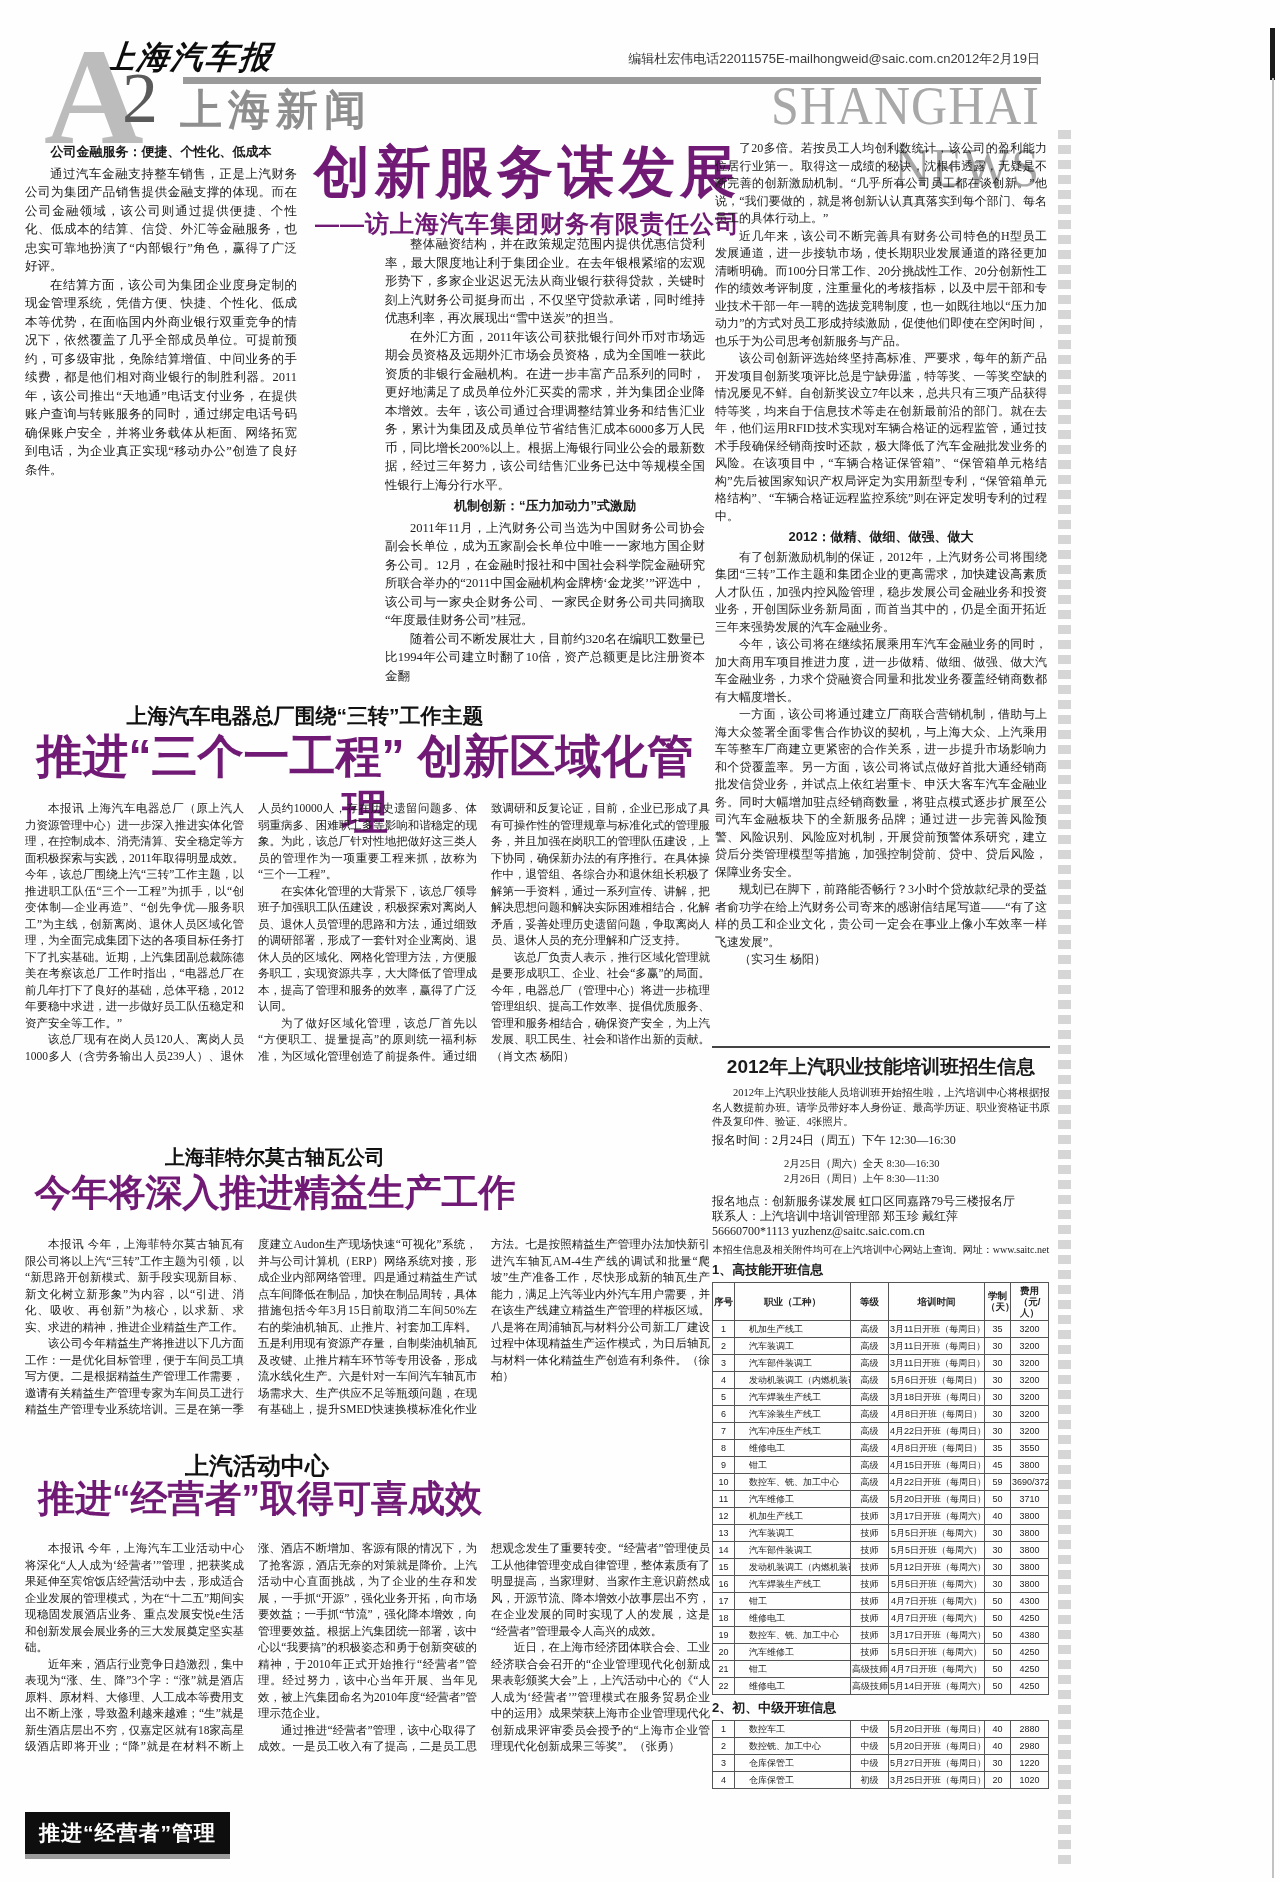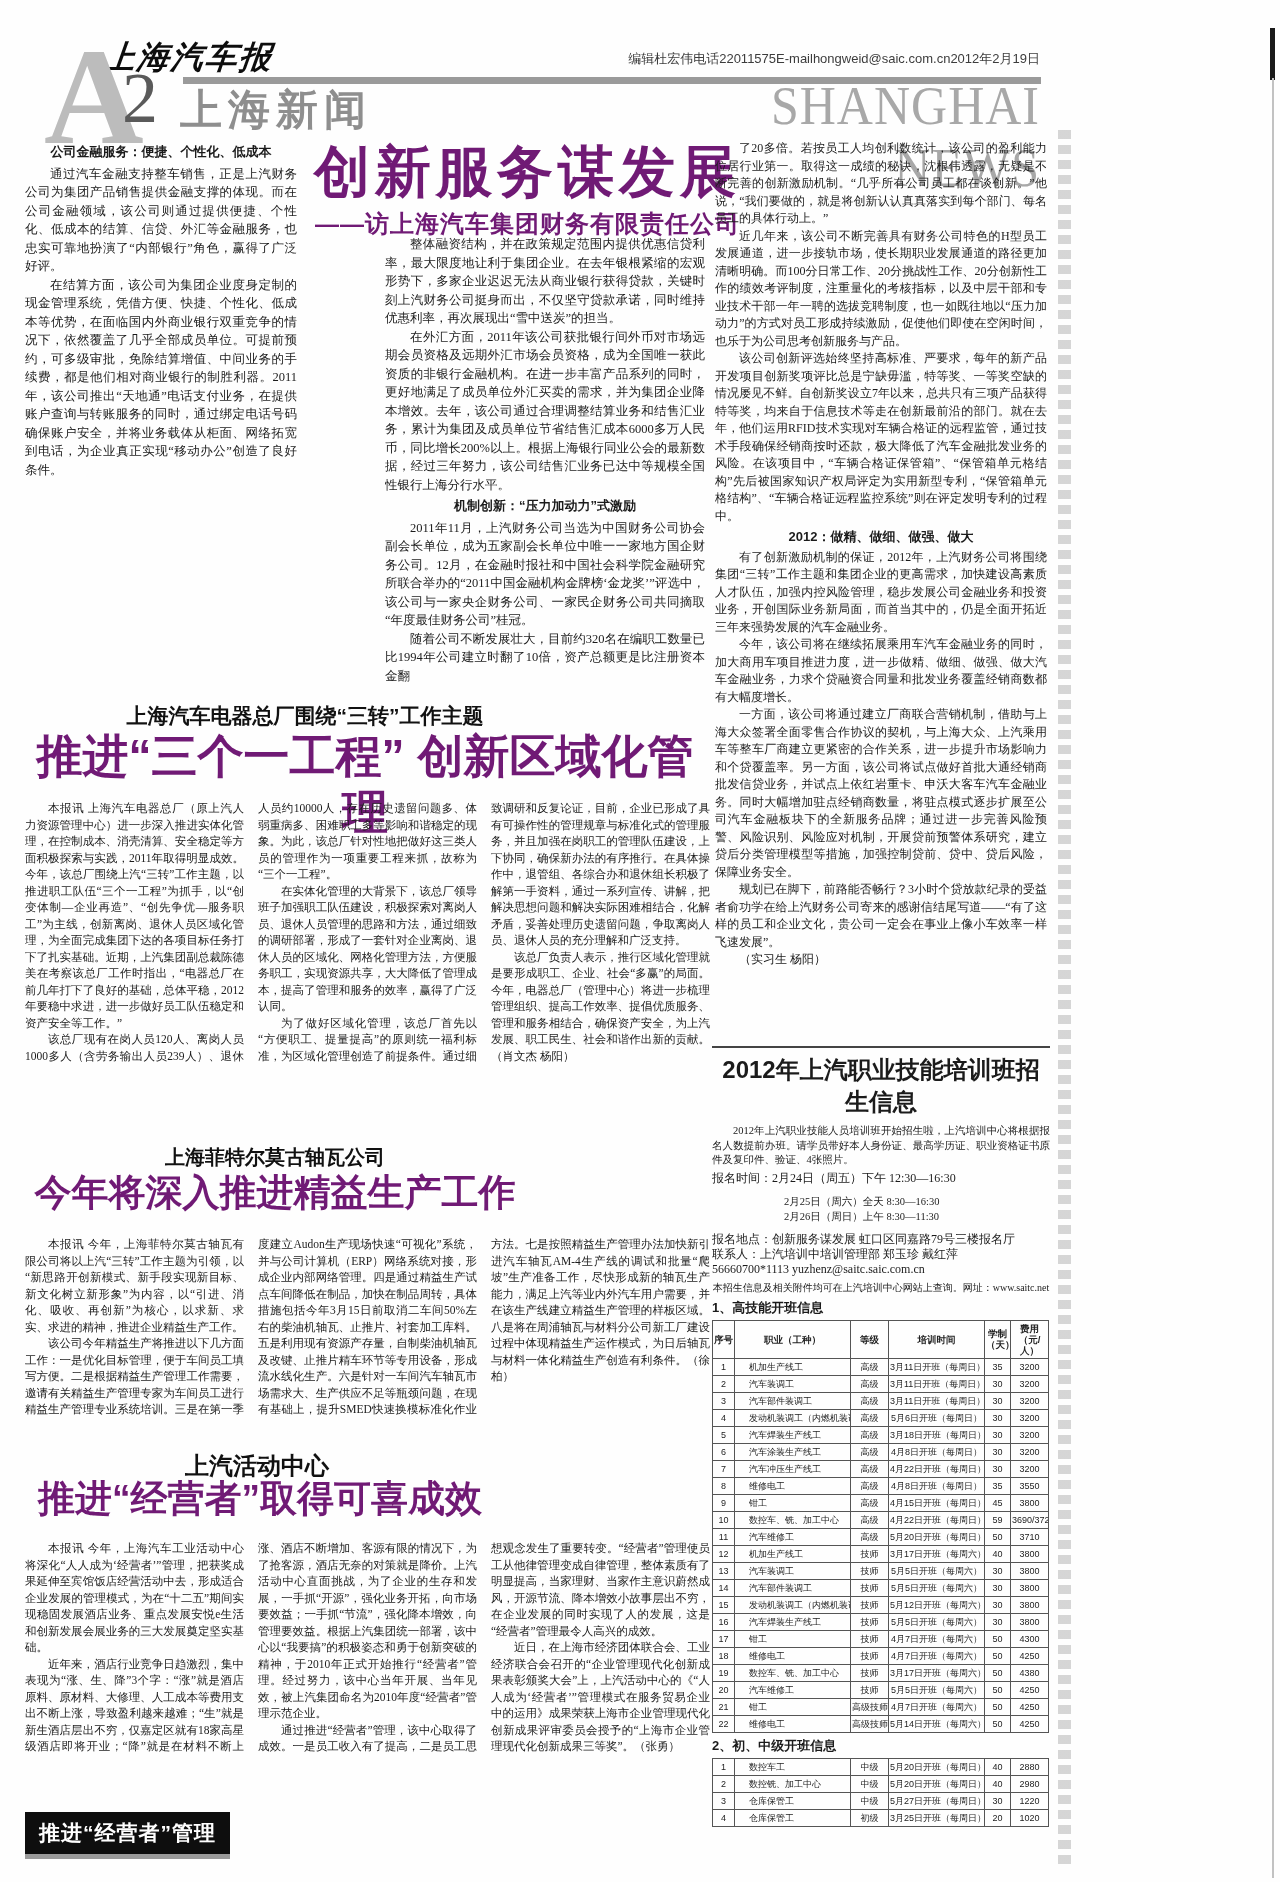--- a/index.html
+++ b/index.html
@@ -36,21 +36,21 @@
   .a2-title{left:20px;top:728px;width:690px;font-size:46px;line-height:56px;}
   .a3-kicker{left:25px;top:1144px;width:500px;font-size:20px;}
   .a3-title{left:15px;top:1168px;width:520px;font-size:37px;line-height:50px;}
   .a4-kicker{left:27px;top:1450px;width:460px;font-size:24px;}
   .a4-title{left:15px;top:1474px;width:490px;font-size:37px;line-height:50px;}
   .mcol3{column-count:3;column-gap:14px;font-size:11.5px;line-height:16.5px;}
   
   .training{left:712px;top:1046px;width:338px;height:832px;overflow:hidden;
             font-family:"Liberation Serif","DejaVu Serif",serif;}
   .t-title{font-family:"Liberation Sans","DejaVu Sans",sans-serif;font-weight:bold;
-           font-size:24px;text-align:center;margin:0 0 6px 0;border-top:2px solid #444;padding-top:6px;}
+           font-size:19px;text-align:center;margin:0 0 6px 0;border-top:2px solid #444;padding-top:6px;}
   .t-intro{font-size:10.5px;line-height:14.5px;text-align:justify;text-indent:2em;margin:0 0 3px 0;}
   .t-line{font-size:12px;line-height:15px;margin:0;}
   .t-times{margin:8px;padding-left:64px;font-size:10.5px;line-height:15px;list-style:none;}
   .t-note{font-size:10px;line-height:14px;margin:4px 0 4px 0;text-align:center;}
   .t-label{font-family:"Liberation Sans","DejaVu Sans",sans-serif;font-weight:bold;
            font-size:13px;margin:4px 0 3px 0;}
   table.ttable{border-collapse:collapse;width:336px;table-layout:fixed;
                font-size:9px;font-family:"Liberation Sans","DejaVu Sans",sans-serif;color:#222;}
   table.ttable th,table.ttable td{border:1px solid #555;padding:2px 1px;text-align:center;
                overflow:hidden;white-space:nowrap;line-height:12px;}

